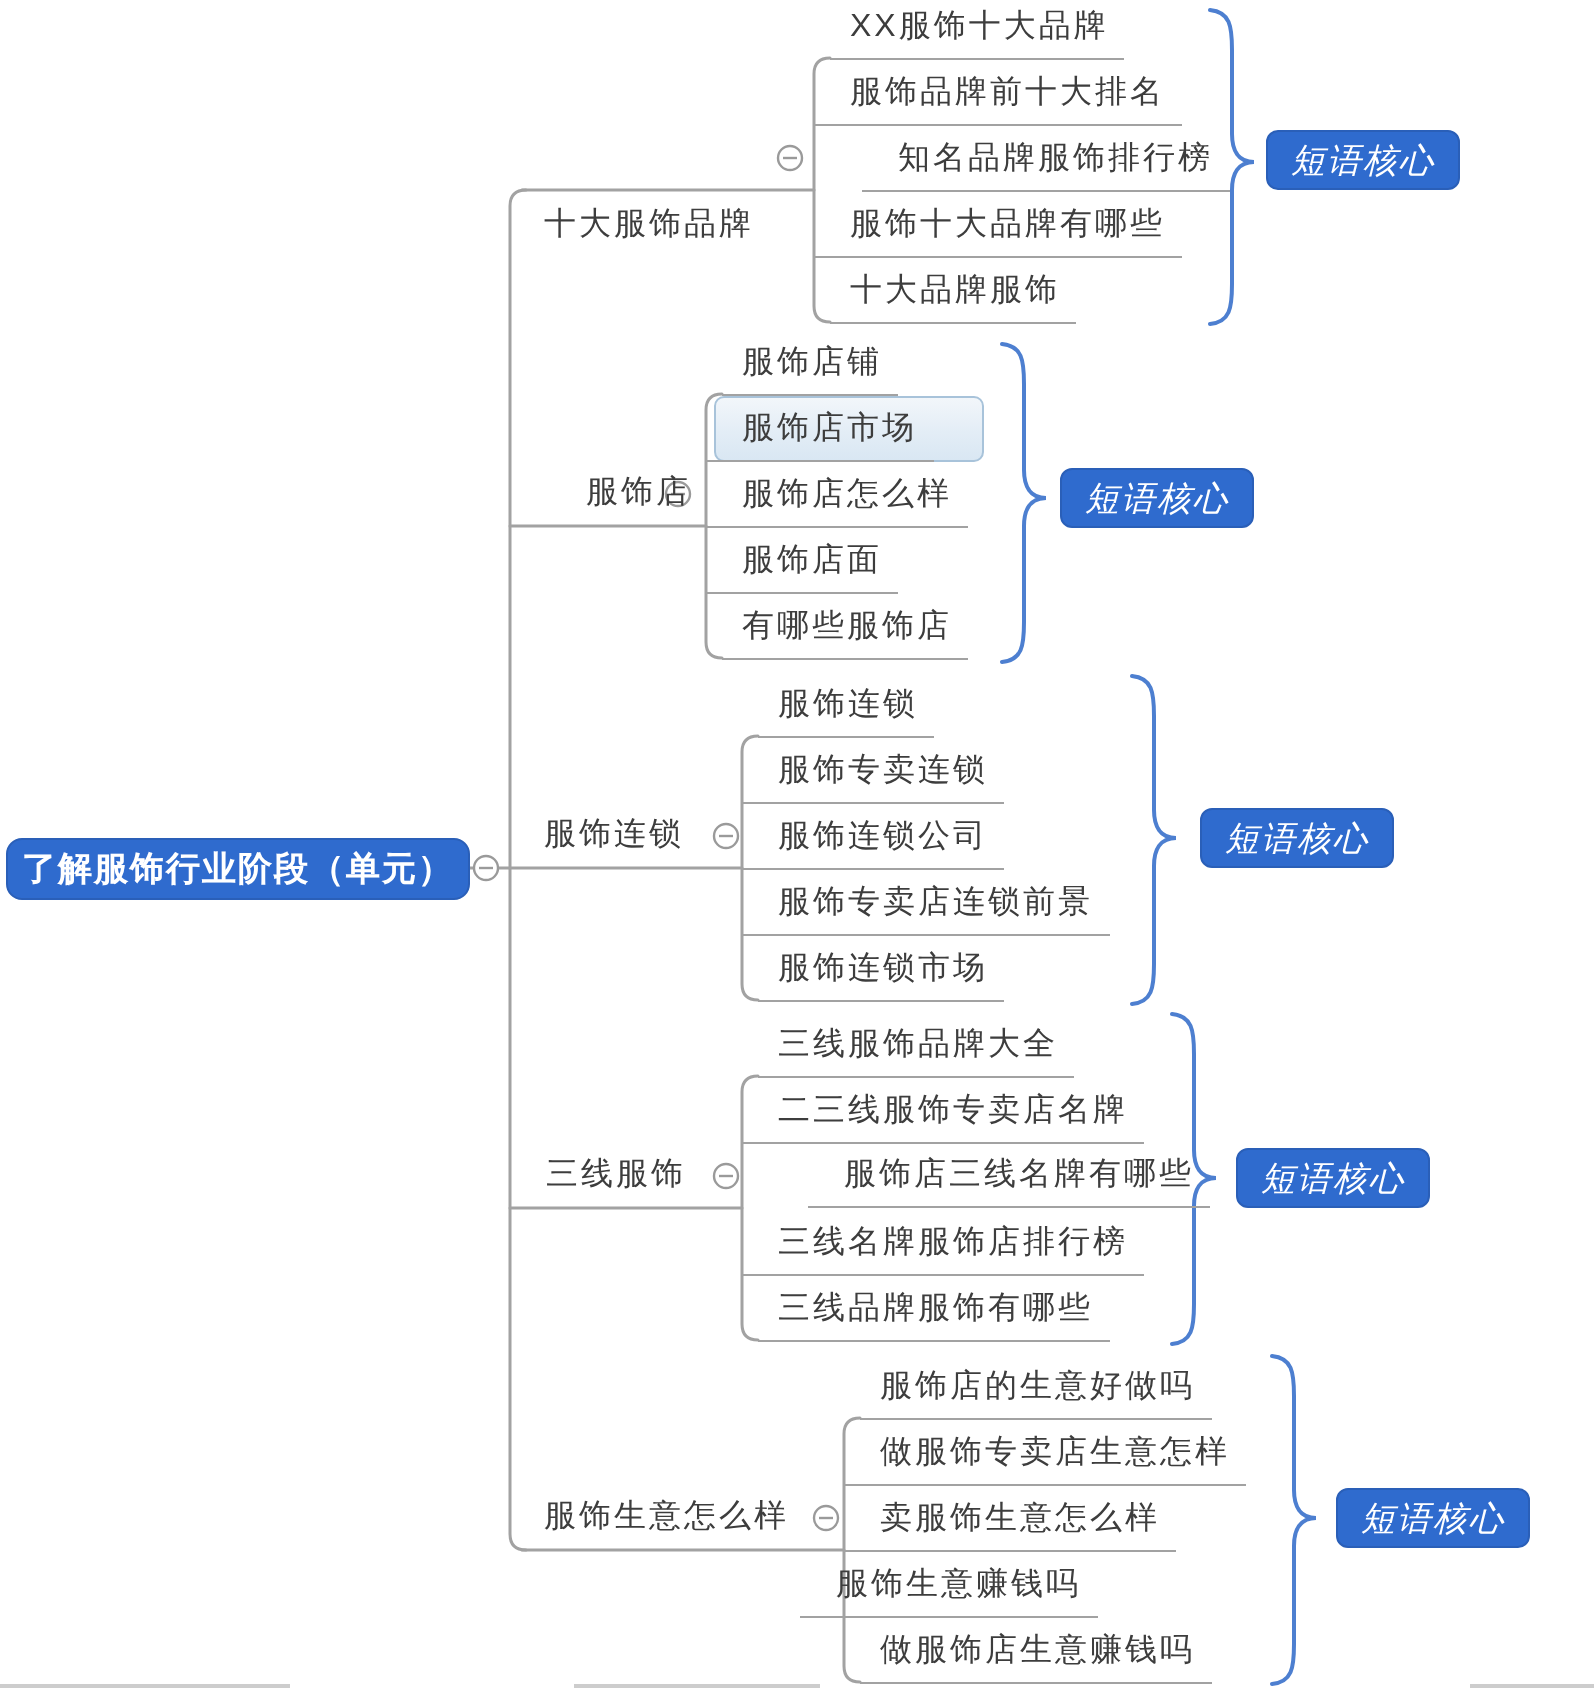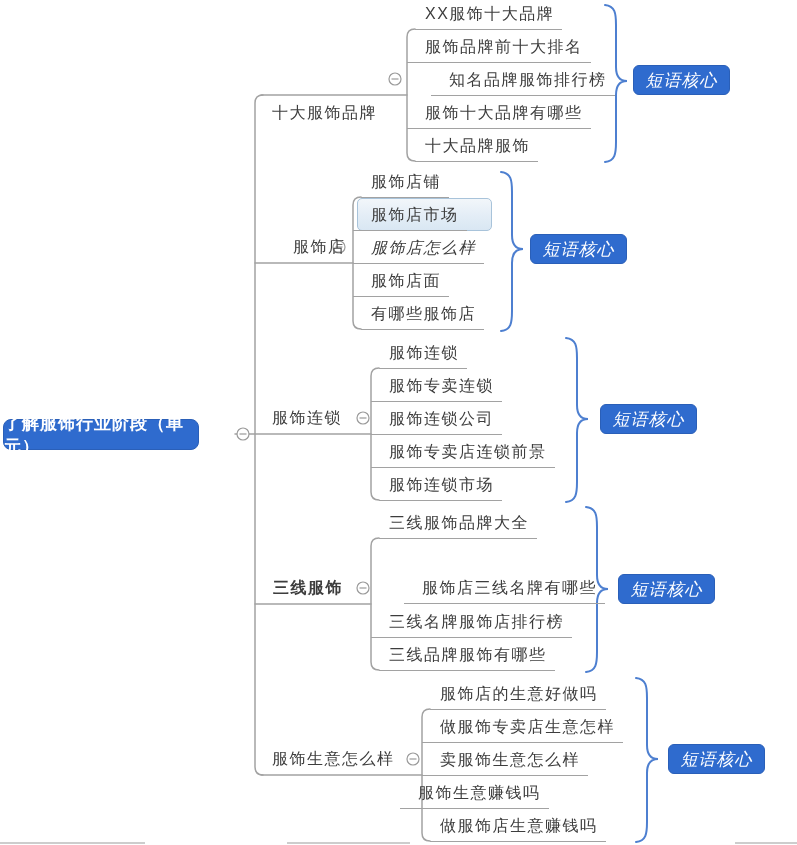--- a/index.html
+++ b/index.html
@@ -5,21 +5,21 @@
   html,body{margin:0;padding:0;background:#ffffff;}
   body{
     width:797px;height:845px;position:relative;overflow:hidden;
     font-family:"Liberation Sans","DejaVu Sans",sans-serif;
     color:#3d3d3d;
   }
   .stage{position:absolute;left:0;top:0;width:797px;height:845px;}
   svg.lines{position:absolute;left:0;top:0;pointer-events:none;}
   
   .root-topic{
-    position:absolute;left:3px;top:419px;width:196px;height:31px;
+    position:absolute;left:3px;top:419px;width:232px;height:31px;
     background:#2f6bce;border:1px solid #2a5fb8;border-radius:8px;
     color:#ffffff;font-size:17px;font-weight:bold;letter-spacing:1px;
     display:flex;align-items:center;justify-content:center;box-sizing:border-box;
   }
   
   .branch-label{
     position:absolute;height:22px;line-height:22px;font-size:16px;
     letter-spacing:1.5px;white-space:nowrap;
   }
   
@@ -115,35 +115,36 @@
   <div class="topic edge" style="left:415px;top:-3px;">XX服饰十大品牌</div>
   <div class="topic" style="left:407px;top:30px;">服饰品牌前十大排名</div>
   <div class="topic" style="left:407px;top:63px;margin-left:24px;">知名品牌服饰排行榜</div>
   <div class="topic" style="left:407px;top:96px;">服饰十大品牌有哪些</div>
   <div class="topic edge" style="left:415px;top:129px;">十大品牌服饰</div>
   <div class="tag" style="left:633px;top:65px;">短语核心</div>
 
   <div class="branch-label" style="left:273px;top:236px;margin-left:20px;">服饰店</div>
   <div class="topic edge" style="left:361px;top:165px;">服饰店铺</div>
   <div class="topic" style="left:353px;top:198px;">服饰店市场</div>
-  <div class="topic" style="left:353px;top:231px;font-style:italic;">服饰店怎么样</div>
+  <div class="topic" style="left:353px;top:231px;">服饰店怎么样</div>
   <div class="topic" style="left:353px;top:264px;">服饰店面</div>
   <div class="topic edge" style="left:361px;top:297px;">有哪些服饰店</div>
   <div class="tag" style="left:530px;top:234px;">短语核心</div>
 
   <div class="branch-label" style="left:272px;top:407px;">服饰连锁</div>
   <div class="topic edge" style="left:379px;top:336px;">服饰连锁</div>
   <div class="topic" style="left:371px;top:369px;">服饰专卖连锁</div>
   <div class="topic" style="left:371px;top:402px;">服饰连锁公司</div>
   <div class="topic" style="left:371px;top:435px;">服饰专卖店连锁前景</div>
   <div class="topic edge" style="left:379px;top:468px;text-align:center;">服饰连锁市场</div>
   <div class="tag" style="left:600px;top:404px;">短语核心</div>
 
-  <div class="branch-label" style="left:273px;top:577px;font-weight:bold;">三线服饰</div>
+  <div class="branch-label" style="left:273px;top:577px;">三线服饰</div>
   <div class="topic edge" style="left:379px;top:506px;">三线服饰品牌大全</div>
+  <div class="topic" style="left:371px;top:539px;">二三线服饰专卖店名牌</div>
   <div class="topic" style="left:371px;top:571px;margin-left:33px;">服饰店三线名牌有哪些</div>
   <div class="topic" style="left:371px;top:605px;">三线名牌服饰店排行榜</div>
   <div class="topic edge" style="left:379px;top:638px;">三线品牌服饰有哪些</div>
   <div class="tag" style="left:618px;top:574px;">短语核心</div>
 
   <div class="branch-label" style="left:272px;top:748px;">服饰生意怎么样</div>
   <div class="topic edge" style="left:430px;top:677px;">服饰店的生意好做吗</div>
   <div class="topic" style="left:422px;top:710px;">做服饰专卖店生意怎样</div>
   <div class="topic" style="left:422px;top:743px;">卖服饰生意怎么样</div>
   <div class="topic" style="left:400px;top:776px;">服饰生意赚钱吗</div>

